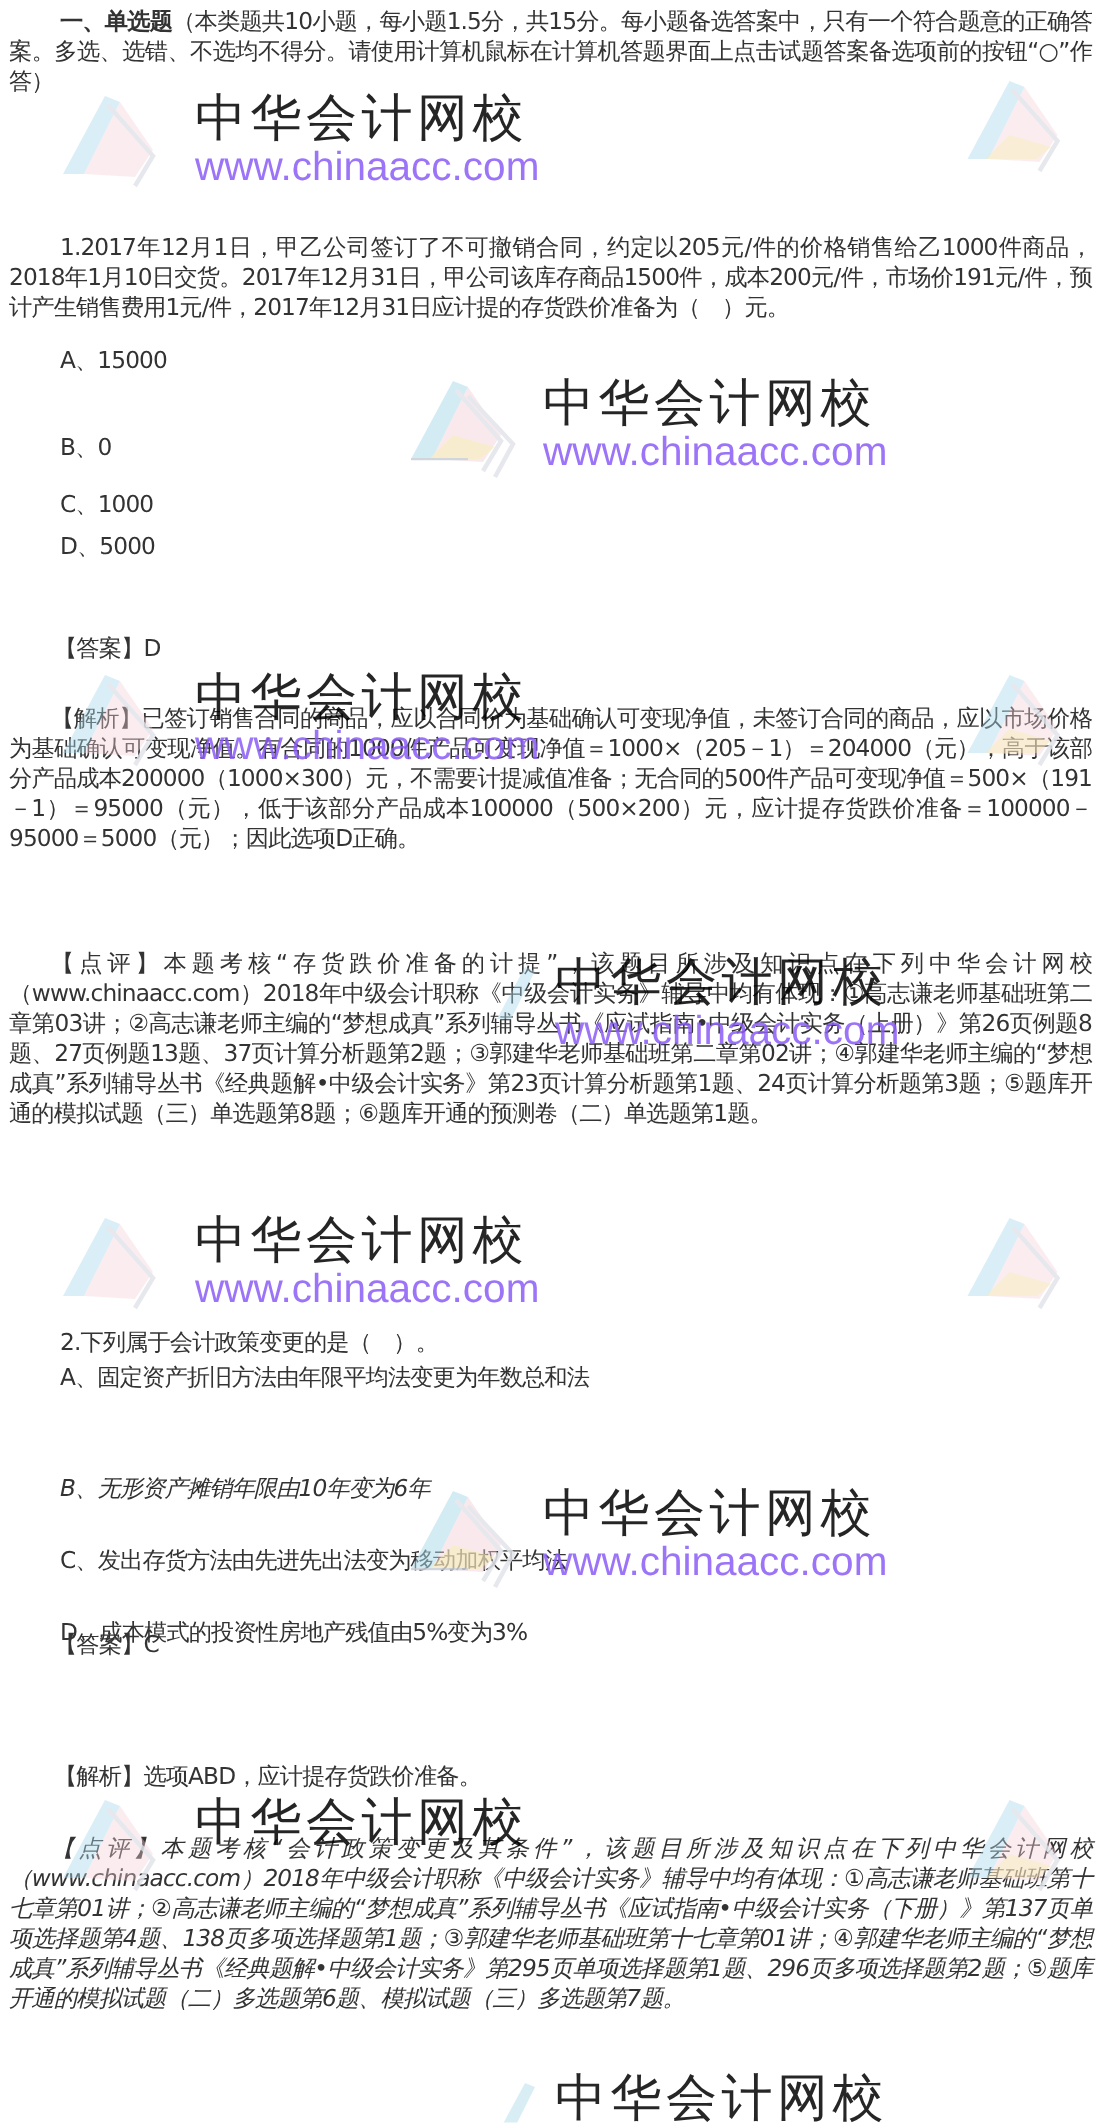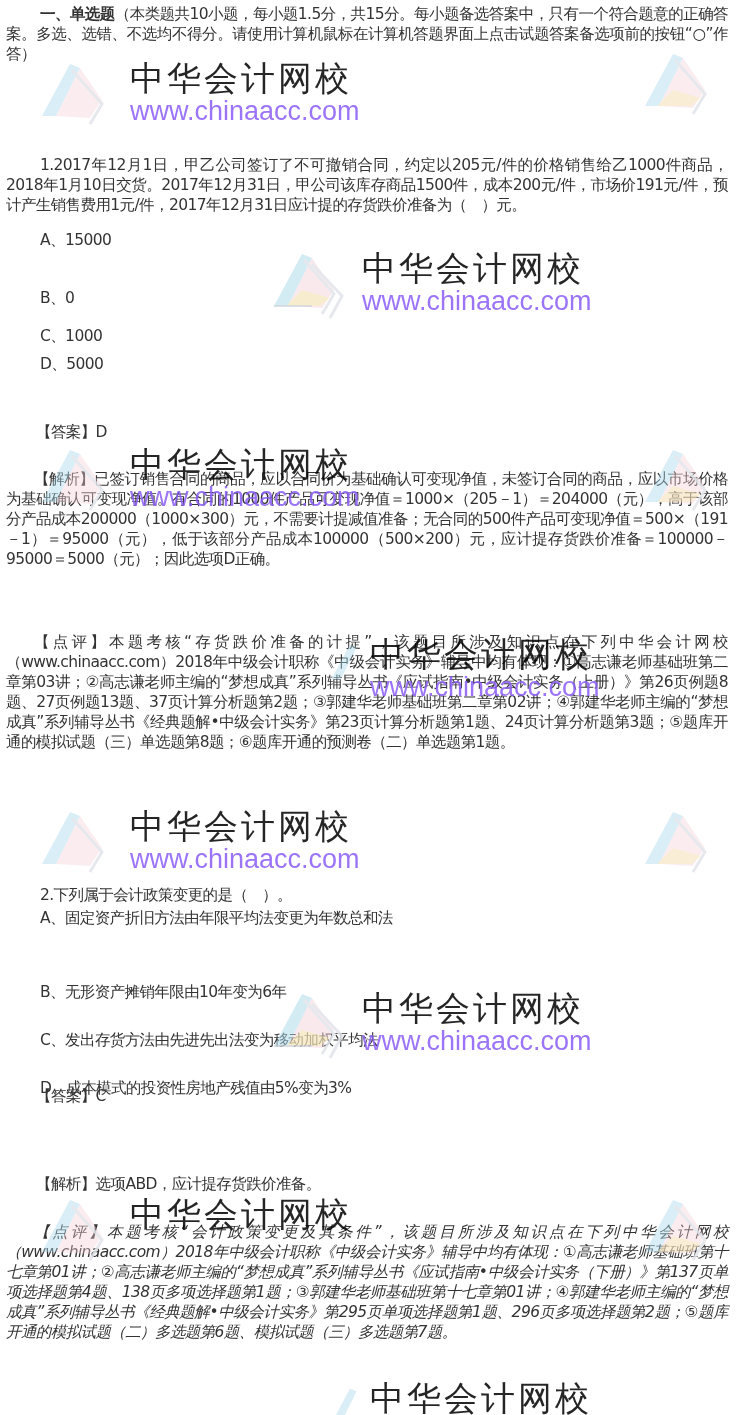--- a/index.html
+++ b/index.html
@@ -30,21 +30,21 @@
   <div class="p opt" style="top:230px;">A、15000</div>
   <div class="p opt" style="top:288px;">B、0</div>
   <div class="p opt" style="top:326px;">C、1000</div>
   <div class="p opt" style="top:354px;">D、5000</div>
   <div class="p opt" style="top:422px; left:36px;">【答案】D</div>
   <div class="p indent" style="top:469px; text-indent:28px;">【解析】已签订销售合同的商品，应以合同价为基础确认可变现净值，未签订合同的商品，应以市场价格为基础确认可变现净值。有合同的1000件产品可变现净值＝1000×（205－1）＝204000（元），高于该部分产品成本200000（1000×300）元，不需要计提减值准备；无合同的500件产品可变现净值＝500×（191－1）＝95000（元），低于该部分产品成本100000（500×200）元，应计提存货跌价准备＝100000－95000＝5000（元）；因此选项D正确。</div>
   <div class="p indent" style="top:632px; text-indent:28px;">【点评】本题考核“存货跌价准备的计提”，该题目所涉及知识点在下列中华会计网校（www.chinaacc.com）2018年中级会计职称《中级会计实务》辅导中均有体现：①高志谦老师基础班第二章第03讲；②高志谦老师主编的“梦想成真”系列辅导丛书《应试指南•中级会计实务（上册）》第26页例题8题、27页例题13题、37页计算分析题第2题；③郭建华老师基础班第二章第02讲；④郭建华老师主编的“梦想成真”系列辅导丛书《经典题解•中级会计实务》第23页计算分析题第1题、24页计算分析题第3题；⑤题库开通的模拟试题（三）单选题第8题；⑥题库开通的预测卷（二）单选题第1题。</div>
 
   <div class="p opt" style="top:885px;">2.下列属于会计政策变更的是（　）。</div>
   <div class="p opt" style="top:882px;margin-top:26px;">A、固定资产折旧方法由年限平均法变更为年数总和法</div>
-  <div class="p opt" style="top:982px;">B、无形资产摊销年限由10年变为6年</div>
+  <div class="p opt" style="top:982px;font-style:italic;">B、无形资产摊销年限由10年变为6年</div>
   <div class="p opt" style="top:1030px;">C、发出存货方法由先进先出法变为移动加权平均法</div>
   <div class="p opt" style="top:1078px;">D、成本模式的投资性房地产残值由5%变为3%</div>
   <div class="p opt" style="top:1086px; left:36px;">【答案】C</div>
   <div class="p opt" style="top:1174px; left:36px;">【解析】选项ABD，应计提存货跌价准备。</div>
   <div class="p indent" style="top:1222px; text-indent:28px;font-style:italic;">【点评】本题考核“会计政策变更及其条件”，该题目所涉及知识点在下列中华会计网校（www.chinaacc.com）2018年中级会计职称《中级会计实务》辅导中均有体现：①高志谦老师基础班第十七章第01讲；②高志谦老师主编的“梦想成真”系列辅导丛书《应试指南•中级会计实务（下册）》第137页单项选择题第4题、138页多项选择题第1题；③郭建华老师基础班第十七章第01讲；④郭建华老师主编的“梦想成真”系列辅导丛书《经典题解•中级会计实务》第295页单项选择题第1题、296页多项选择题第2题；⑤题库开通的模拟试题（二）多选题第6题、模拟试题（三）多选题第7题。</div>
 </div>
 
 <div class="wm" style="left:272px; top:250px;">
   <svg class="logo" width="90" height="72" viewBox="0 0 90 72">
     <polygon points="2,56 30,4 40,8 16,56" fill="#a8d8ea" opacity="0.6"></polygon>

